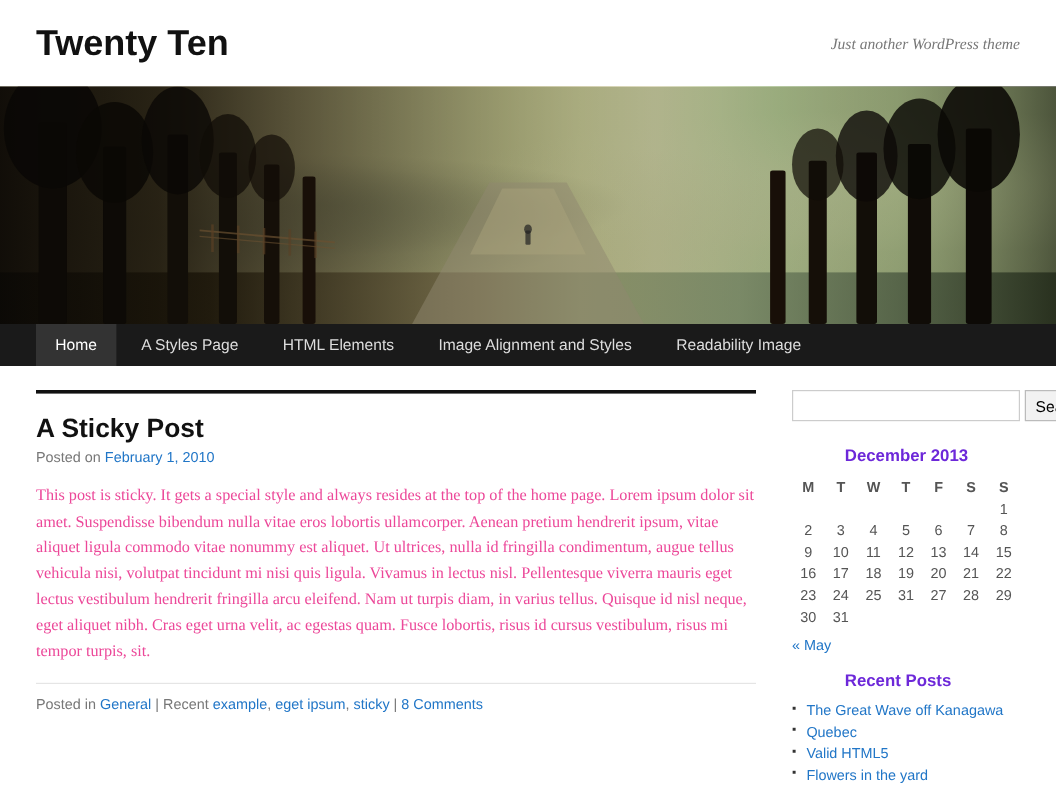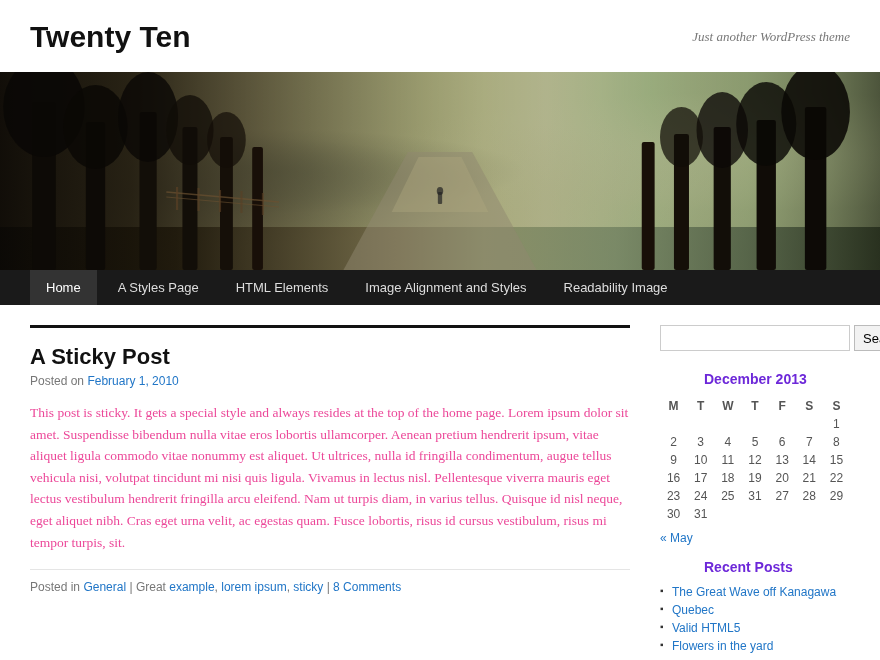--- a/index.html
+++ b/index.html
@@ -341,23 +341,23 @@
     <div id="main">
       <h2 class="post-title">A Sticky Post</h2>
       <div class="post-meta">
         <span>Posted on</span>
         <a>February 1, 2010</a>
       </div>
       <p class="post-content">This post is sticky. It gets a special style and always resides at the top of the home page. Lorem ipsum dolor sit amet. Suspendisse bibendum nulla vitae eros lobortis ullamcorper. Aenean pretium hendrerit ipsum, vitae aliquet ligula commodo vitae nonummy est aliquet. Ut ultrices, nulla id fringilla condimentum, augue tellus vehicula nisi, volutpat tincidunt mi nisi quis ligula. Vivamus in lectus nisl. Pellentesque viverra mauris eget lectus vestibulum hendrerit fringilla arcu eleifend. Nam ut turpis diam, in varius tellus. Quisque id nisl neque, eget aliquet nibh. Cras eget urna velit, ac egestas quam. Fusce lobortis, risus id cursus vestibulum, risus mi tempor turpis, sit.</p>
       <div class="post-footer">
         <span>Posted in</span>
         <a>General</a>
-        | <span>Great</span>
+        | <span>Recent</span>
         <a>example</a>,
-        <a>lorem ipsum</a>,
+        <a>eget ipsum</a>,
         <a>sticky</a>
         |
         <a>8 Comments</a>
       </div>
     </div>
 
     <div id="sidebar">
 
       <div class="search-form">
         <input type="text" class="search-input" placeholder="" style="">

